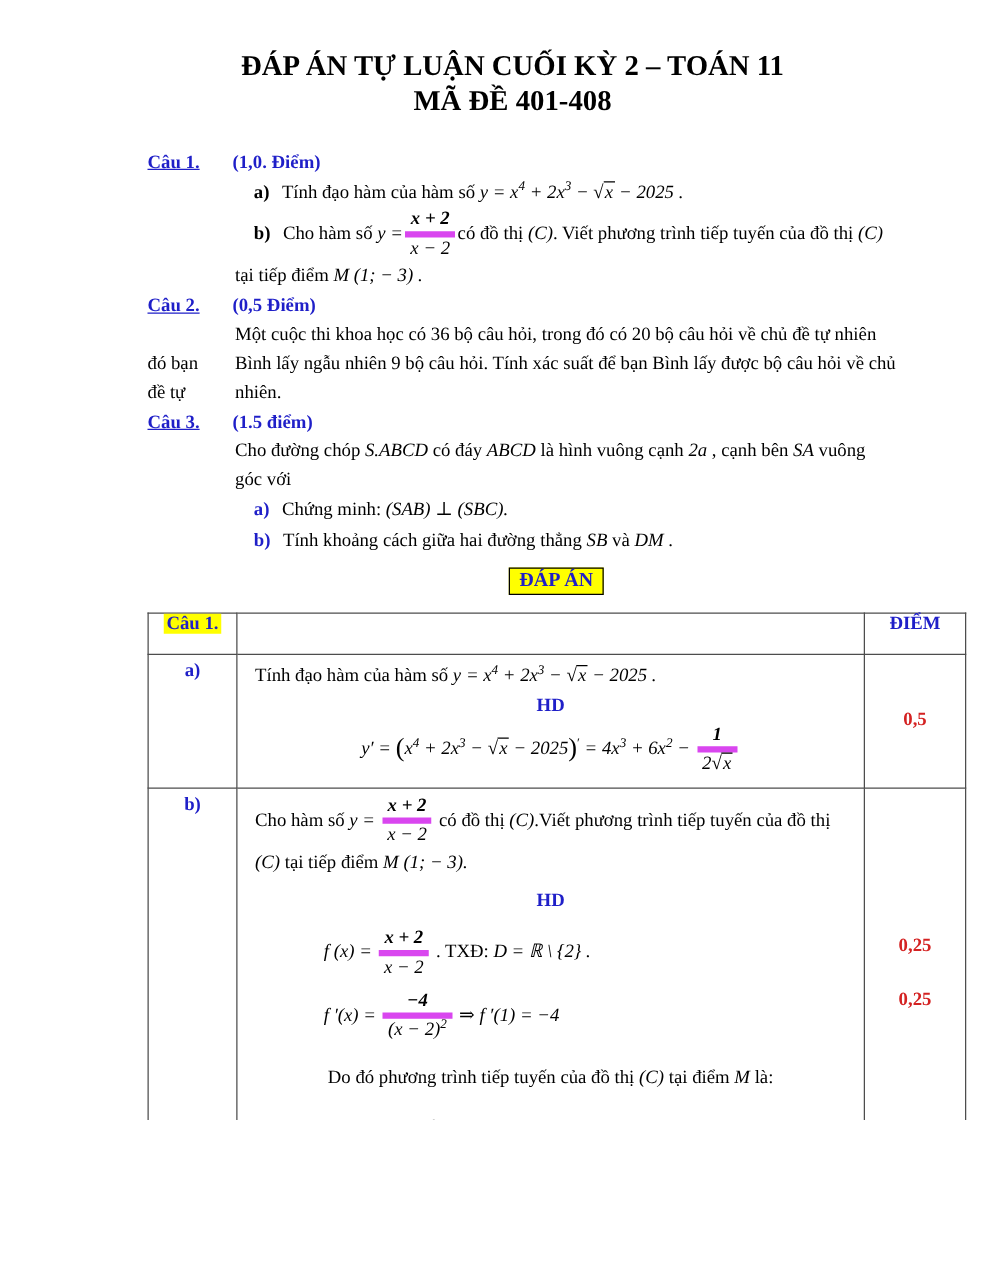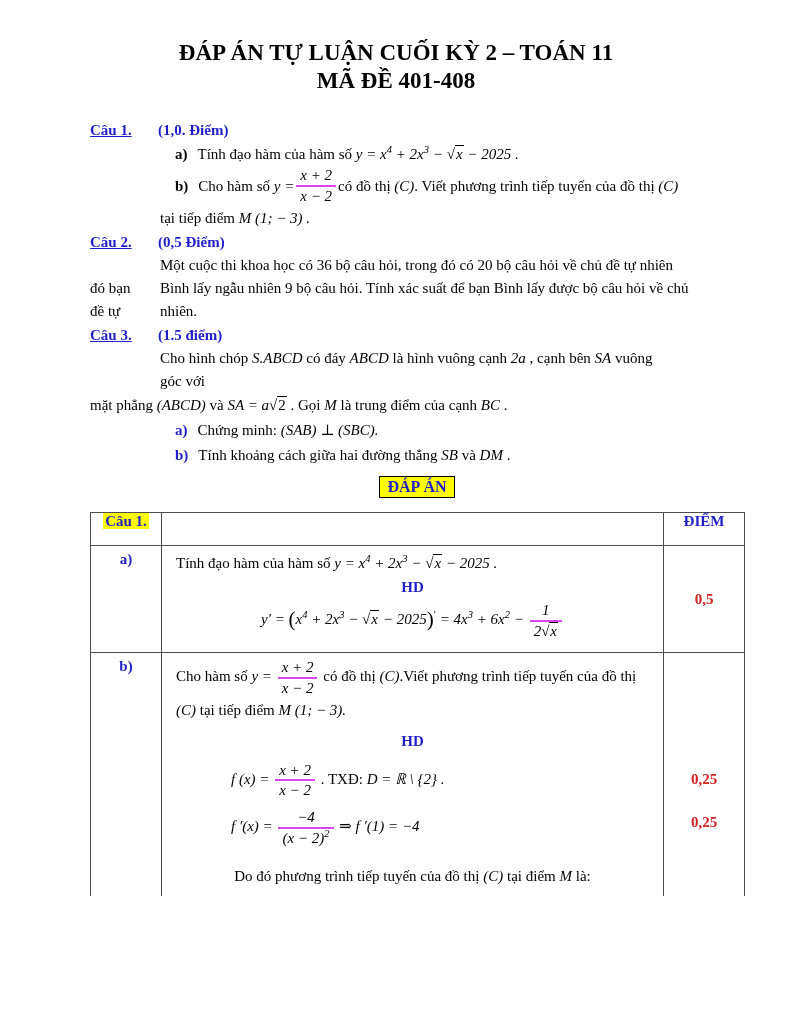--- a/index.html
+++ b/index.html
@@ -5,21 +5,21 @@
   :root{
     --blue:#1f1fc8;
     --red:#d42222;
     --yellow:#ffff00;
     --border:#4d4d4d;
   }
   *{box-sizing:border-box;}
   html,body{margin:0;padding:0;background:#ffffff;}
   .page{
     width:792px;height:896px;position:relative;background:#fff;overflow:hidden;
-    font-family:"Liberation Serif","DejaVu Serif",serif;font-size:15px;color:#000;
+    font-family:"Liberation Serif","DejaVu Serif",serif;font-size:15px;color:#000;padding-left:28px;
   }
   
   .titles{padding-top:40px;text-align:center;}
   .title1{font-size:23px;font-weight:bold;}
   .title2{font-size:23px;font-weight:bold;margin-top:2px;}
   
   .content{margin:24px 48px 0 90px;width:654px;}
   .qrow{display:flex;line-height:24px;align-items:baseline;}
   .qlabel{width:68px;color:var(--blue);font-weight:bold;text-decoration:underline;flex:none;}
   .qpoints{color:var(--blue);font-weight:bold;}
@@ -62,21 +62,21 @@
   .scoreB1{margin-top:118px;text-align:center;}
   .scoreB2{margin-top:26px;text-align:center;}
   
   .it{font-style:italic;}
   .sp{font-size:0.7em;vertical-align:0.55em;line-height:0;}
   .rb{border-top:1px solid currentColor;padding:0 1px;}
   .rs{margin-right:0;}
   .bp{font-size:1.4em;font-style:normal;vertical-align:-0.1em;line-height:0;}
   .frac{display:inline-flex;flex-direction:column;text-align:center;vertical-align:middle;
         line-height:1.25;padding:0 2px;}
-  .frac .num{border-bottom:2px solid #d946ef;padding:0 4px;display:block;}
+  .frac .num{border-bottom:5px solid #d946ef;padding:0 4px;display:block;font-weight:bold;}
   .frac .den{padding:0 4px;display:block;}
   .pagenum{position:absolute;top:940px;left:0;width:100%;text-align:center;font-size:15px;}
 </style>
 </head>
 <body>
 
 <div class="page">
 
   <div class="titles">
     <div class="title1">ĐÁP ÁN TỰ LUẬN CUỐI KỲ 2 – TOÁN 11</div>
@@ -118,23 +118,22 @@
     </div>
     <div class="q2line">
       <span class="q2m">đề tự</span>
       <span class="q2t">nhiên.</span>
     </div>
 
     <div class="qrow">
       <span class="qlabel">Câu 3.</span>
       <span class="qpoints">(1.5 điểm)</span>
     </div>
-    <div class="pline ind70"><span>Cho hình chóp </span><span class="it">S.ABCD</span><span> có đáy </span><span class="it">ABCD</span><span> là hình vuông cạnh </span><span class="it">2a</span><span> , cạnh bên </span><span class="it">SA</span><span> vuông</span></div>
+    <div class="pline ind70"><span>Cho đường chóp </span><span class="it">S.ABCD</span><span> có đáy </span><span class="it">ABCD</span><span> là hình vuông cạnh </span><span class="it">2a</span><span> , cạnh bên </span><span class="it">SA</span><span> vuông</span></div>
     <div class="pline ind70">góc với</div>
-    <div class="pline l3"><span>mặt phẳng </span><span class="it">(ABCD)</span><span> và </span><span class="it">SA = a</span><span class="rs">√</span><span class="rb">2</span><span> . Gọi </span><span class="it">M</span><span> là trung điểm của cạnh </span><span class="it">BC</span><span> .</span></div>
     <div class="subrow abrow">
       <span class="sublabel blue">a)</span>
       <span><span>Chứng minh: </span><span class="it">(SAB) ⊥ (SBC).</span></span>
     </div>
     <div class="subrow abrow">
       <span class="sublabel blue">b)</span>
       <span><span>Tính khoảng cách giữa hai đường thẳng </span><span class="it">SB</span><span> và </span><span class="it">DM</span><span> .</span></span>
     </div>
 
     <div class="badgewrap">

